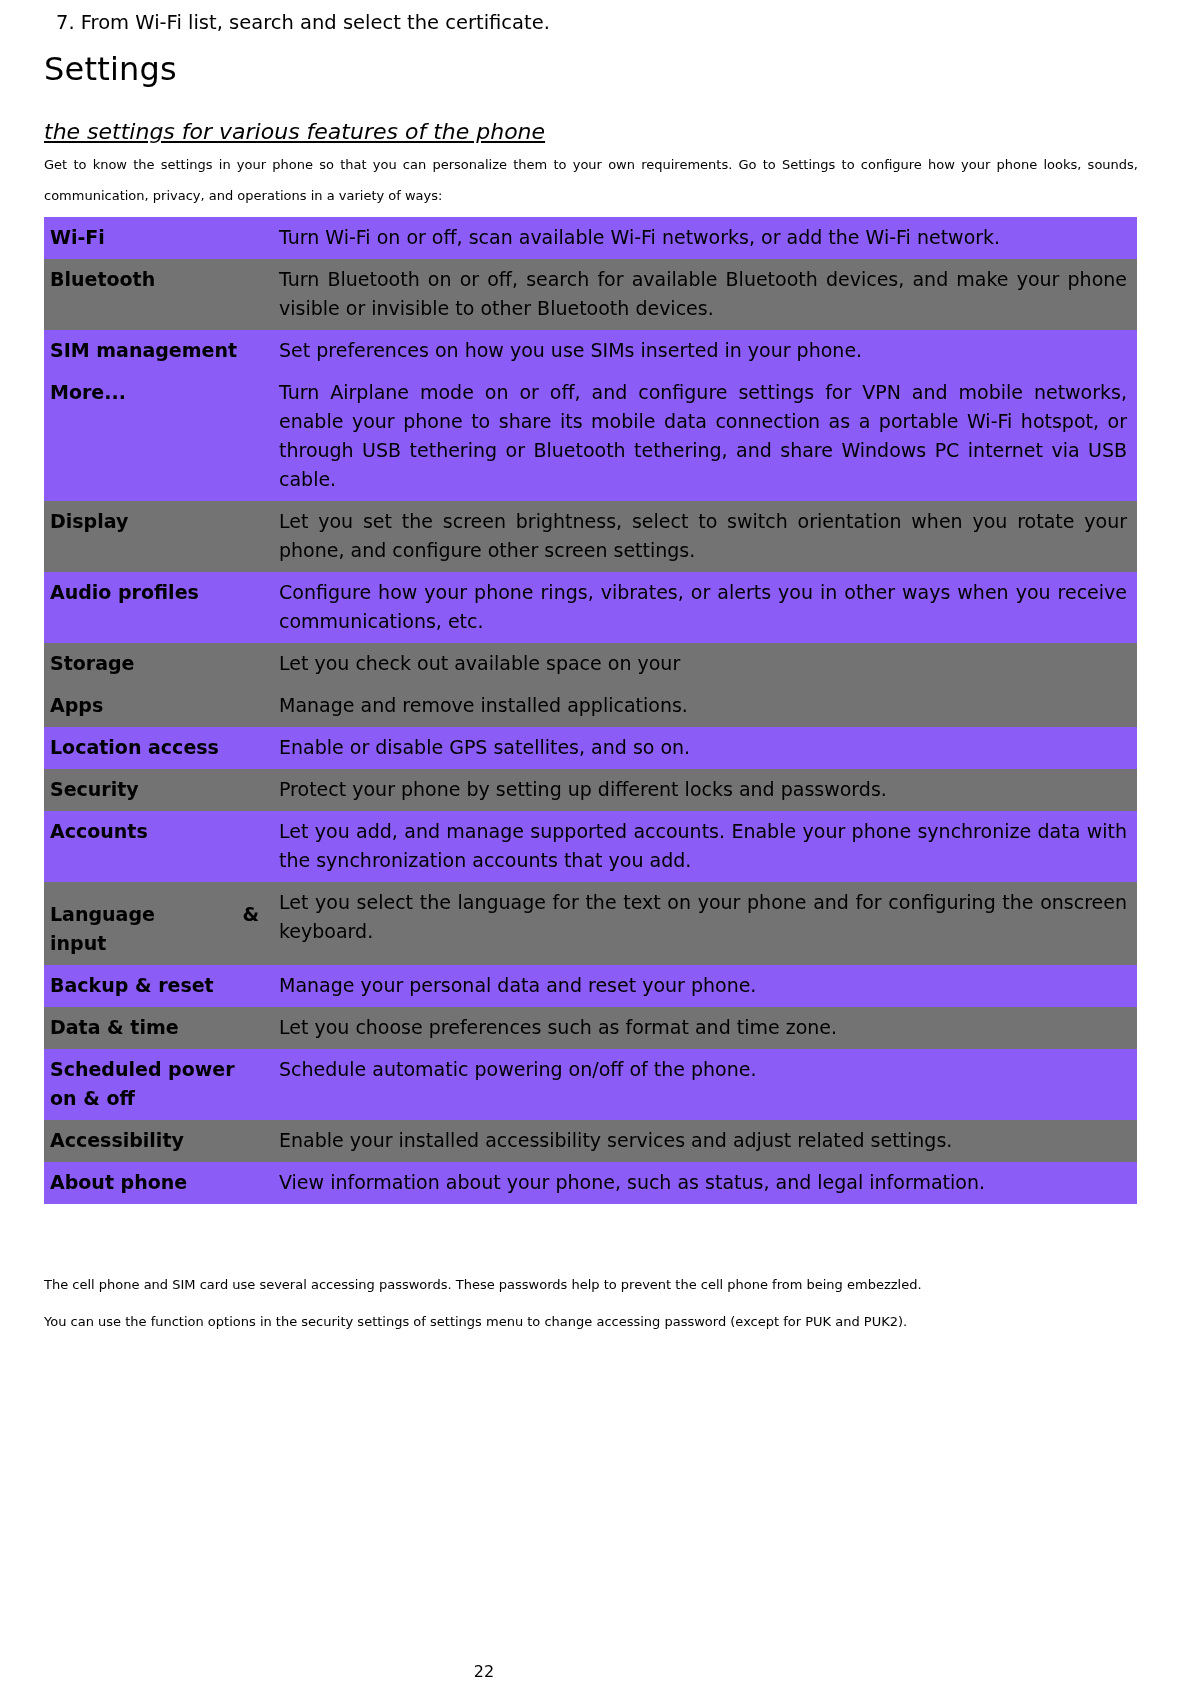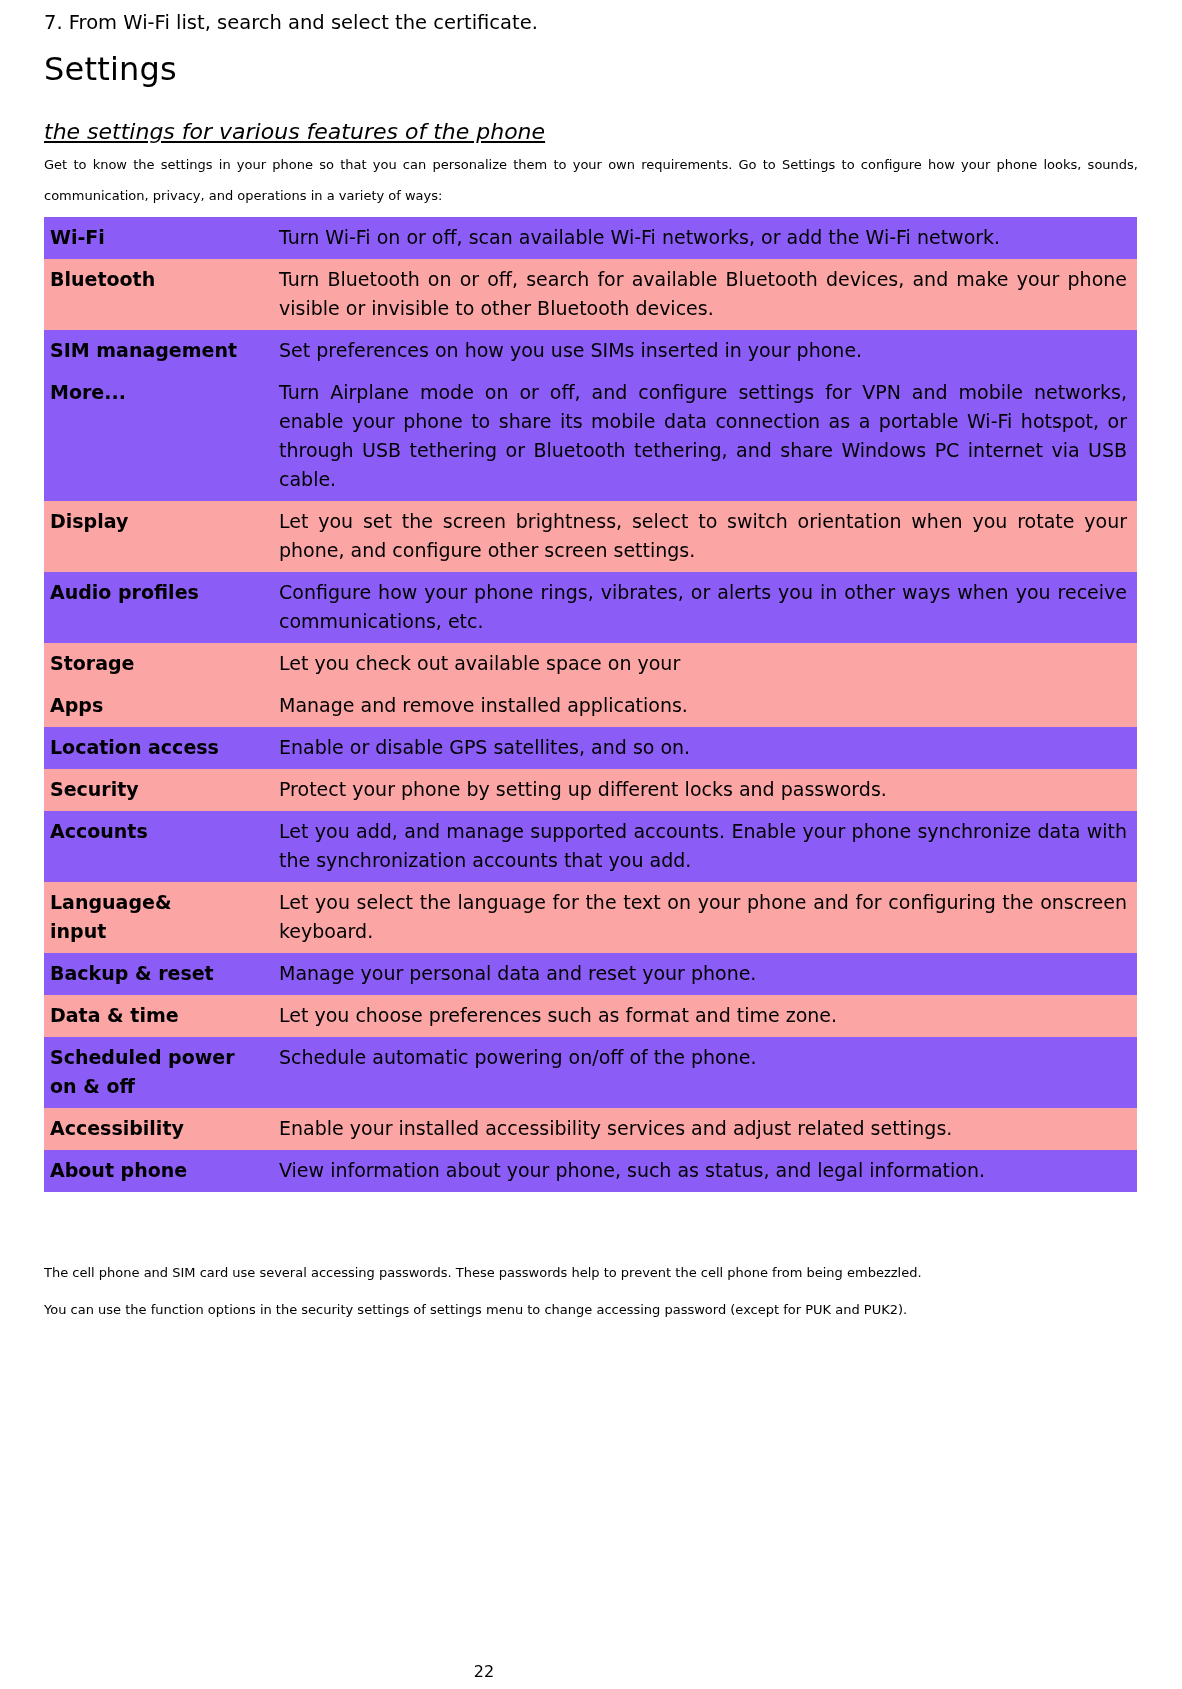--- a/index.html
+++ b/index.html
@@ -15,21 +15,21 @@
     position: relative;
   }
   .page {
     padding: 8px 44px 0 44px;
     box-sizing: border-box;
     width: 1182px;
   }
   .intro-line {
     font-size: 19.5px;
     line-height: 30px;
-    margin: 0 0 2px 0;
+    margin: 0 0 2px 12px;
   }
   h1.section-title {
     font-size: 32px;
     font-weight: normal;
     margin: 12px 0 30px 0;
     letter-spacing: 0.2px;
   }
   .subtitle {
     font-size: 22px;
     text-decoration: underline;
@@ -59,24 +59,25 @@
   table.settings td.key {
     width: 209px;
     font-weight: bold;
     padding-left: 6px;
   }
   table.settings td.val {
     text-align: justify;
     text-justify: inter-word;
   }
   table.settings tr.odd td { background: #8b5cf6; }
-  table.settings tr.even td { background: #fca5a5; }
+  table.settings tr.even td { background: #737373; }
   .key-split {
     display: flex;
-    justify-content: flex-start;
+    justify-content: space-between;
+    margin-top: 12px;
   }
   .spacer-big { height: 66px; }
   h2.sub-section {
     font-size: 26px;
     font-weight: bold;
     margin: 0 0 16px 0;
   }
   .footer-page {
     position: absolute;
     bottom: 8px;

